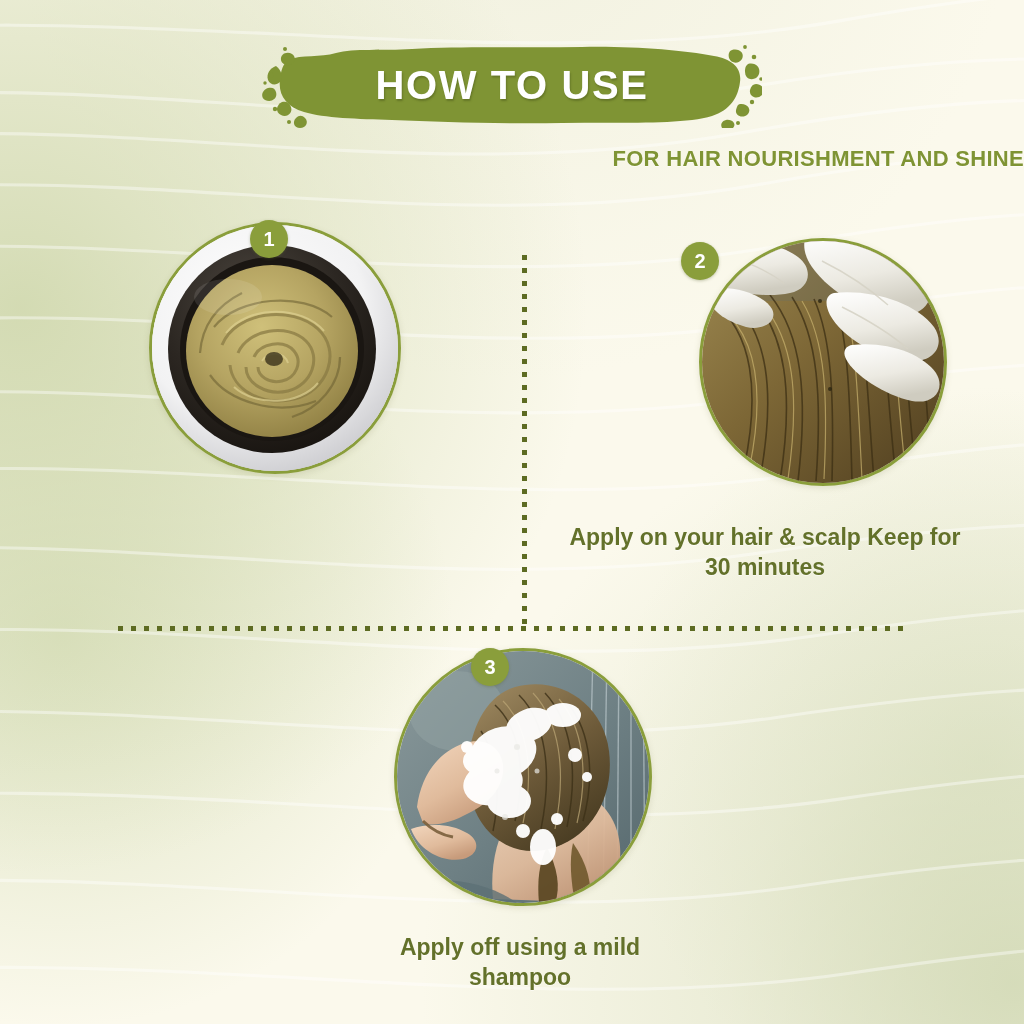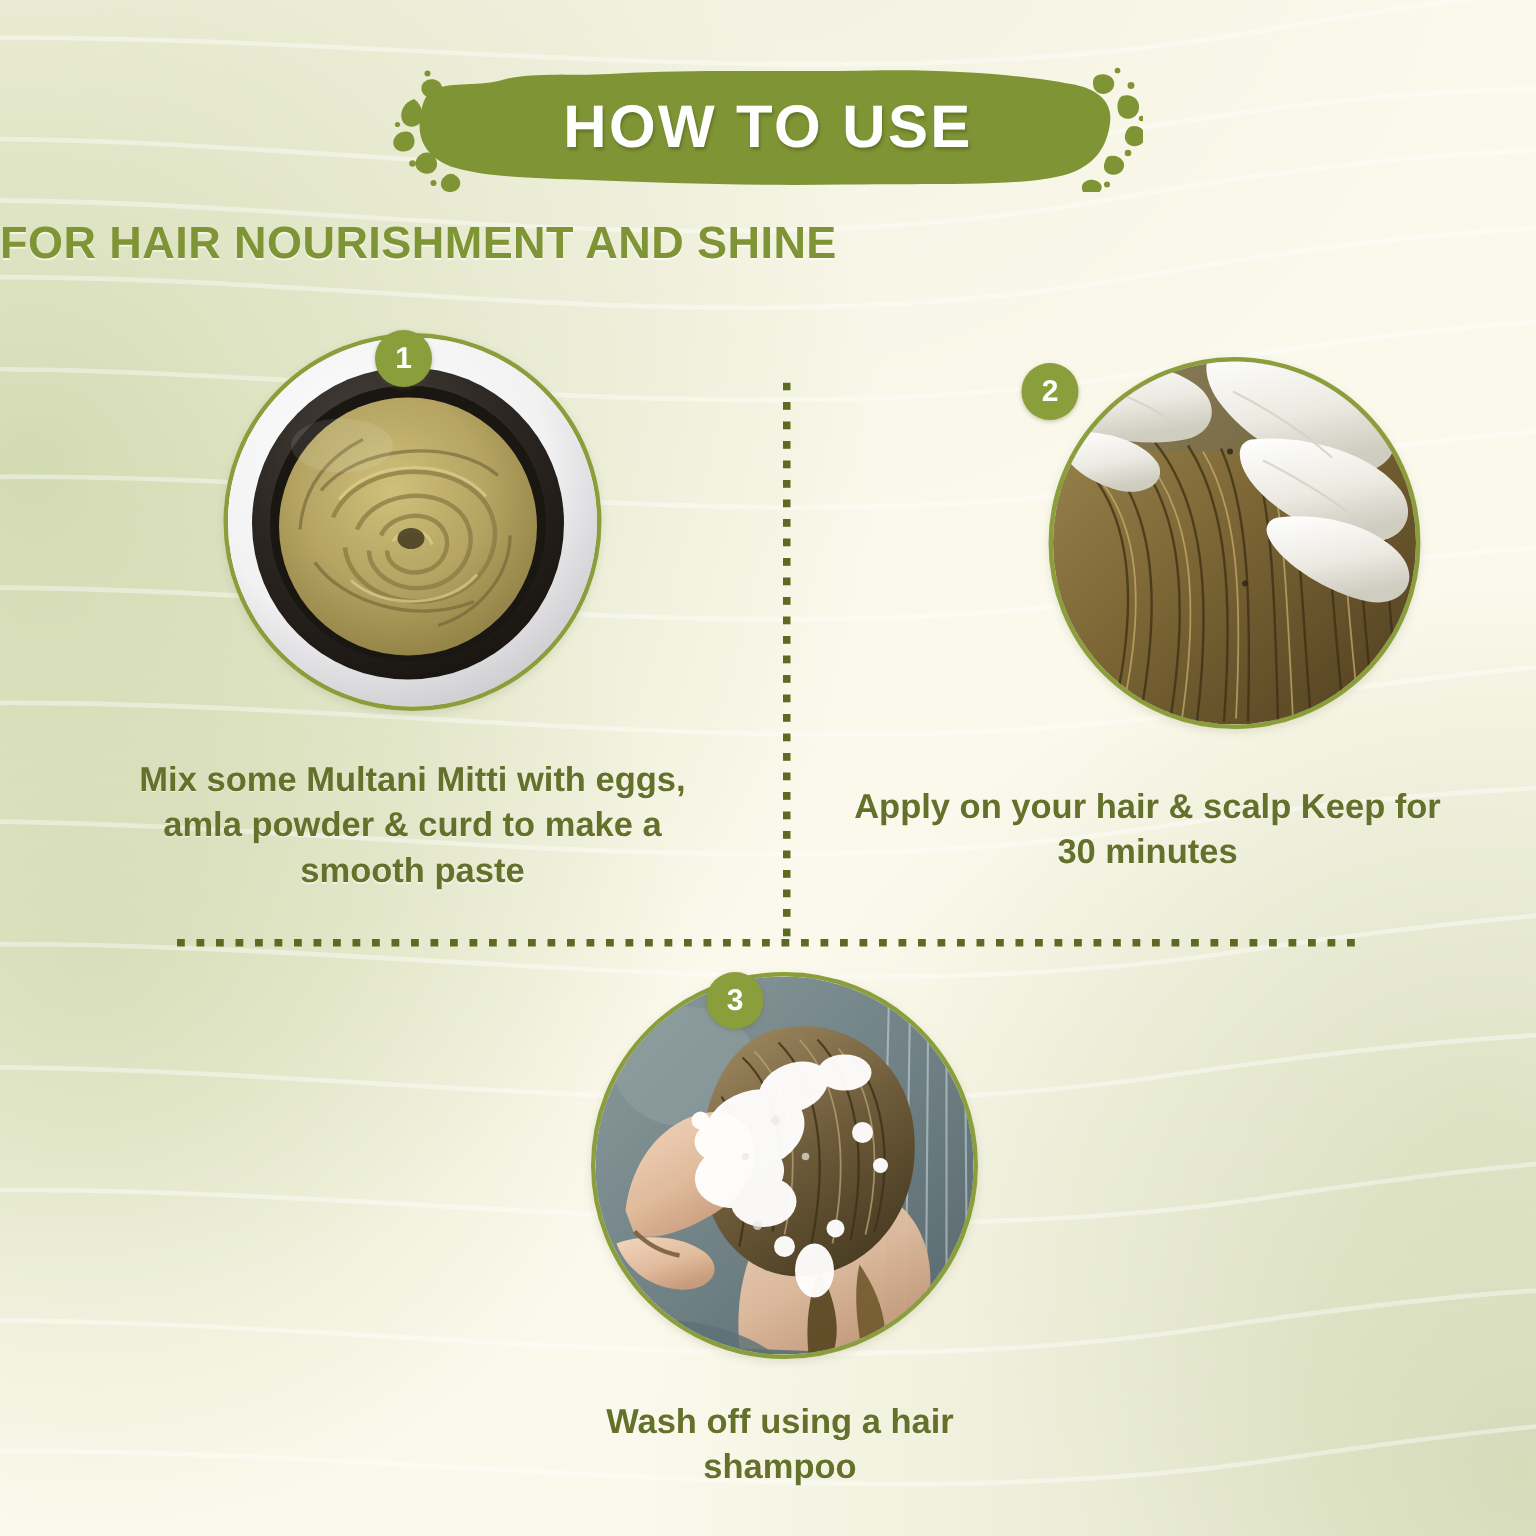--- a/index.html
+++ b/index.html
@@ -49,21 +49,21 @@
     position: absolute;
     inset: -10% -20%;
     opacity: 0.75;
     pointer-events: none;
   }
 
   
   .header {
     position: absolute;
     top: 0; left: 0; right: 0;
-    text-align: left;
+    text-align: right;
   }
   .banner-wrap {
     position: relative;
     width: 500px;
     height: 86px;
     margin: 42px auto 0 auto;
   }
   .banner-svg {
     position: absolute;
     inset: 0;
@@ -79,21 +79,21 @@
     color: #ffffff;
     font-size: 40px;
     font-weight: 700;
     letter-spacing: 1.6px;
     text-shadow: 1px 2px 2px rgba(70,85,25,0.45);
     font-family: "Liberation Sans", sans-serif;
   }
   .subtitle {
     margin-top: 18px;
     color: #7f9434;
-    font-size: 30px;
+    font-size: 22px;
     font-weight: 700;
     letter-spacing: 0.3px;
     text-shadow: 0 1px 0 rgba(255,255,255,0.6);
   }
 
   
   .step {
     position: absolute;
     text-align: center;
   }
@@ -275,21 +275,20 @@
           <g fill="none" stroke="#ddd092" stroke-width="2" opacity="0.7">
             <path d="M74 108 C 96 80, 150 80, 172 106"></path>
             <path d="M82 162 C 104 182, 148 180, 166 158"></path>
             <path d="M110 136 C 116 126, 132 126, 136 138"></path>
           </g>
           <ellipse cx="122" cy="134" rx="9" ry="7" fill="#423a20" opacity="0.85"></ellipse>
           <ellipse cx="76" cy="72" rx="34" ry="18" fill="#ffffff" opacity="0.10"></ellipse>
         </svg>
       </div>
     </div>
-    <div class="caption" style="margin-top:30px; padding:0 10px;">Mix some Multani Mitti with eggs, amla powder &amp; curd to make a smooth paste</div>
   </div>
 
   <div class="step" style="left:555px; top:238px; width:420px;">
     <div class="circle-wrap" style="width:248px; height:248px;">
       <div class="badge" style="left:40px; top:4px;">
         <span>2</span>
       </div>
       <div class="photo-circle" style="width:242px; height:242px; margin-left:58px;">
         <svg class="photo-inner" viewBox="0 0 242 242">
           <defs>
@@ -424,16 +423,16 @@
             <circle cx="140" cy="120" r="2.5"></circle>
             <circle cx="108" cy="166" r="3"></circle>
           </g>
           <g fill="none" stroke="#7a5f3c" stroke-width="3" opacity="0.9">
             <path d="M26 170 C 34 178, 44 184, 56 186"></path>
           </g>
           <path d="M0 236 C 40 222, 90 230, 120 252 L 0 252 Z" fill="#5d7075" opacity="0.8"></path>
         </svg>
       </div>
     </div>
-    <div class="caption" style="margin-top:26px; padding:0 70px;">Wash off using a hair shampoo</div>
+    <div class="caption" style="margin-top:26px; padding:0 70px;">Apply off using a mild shampoo</div>
   </div>
 
 </div>
 
 </body></html>

